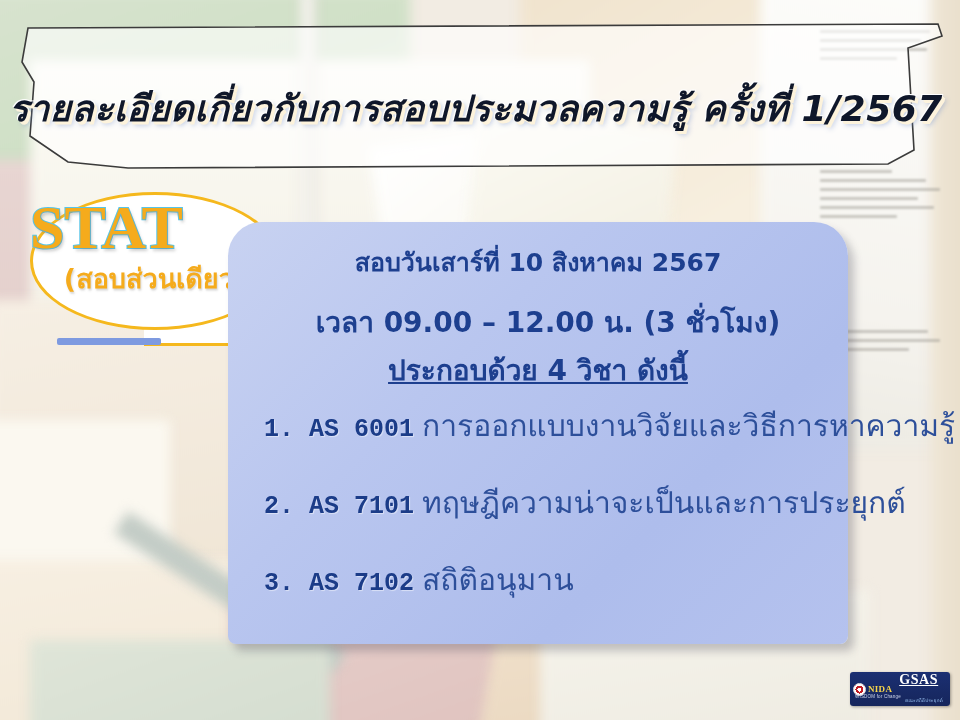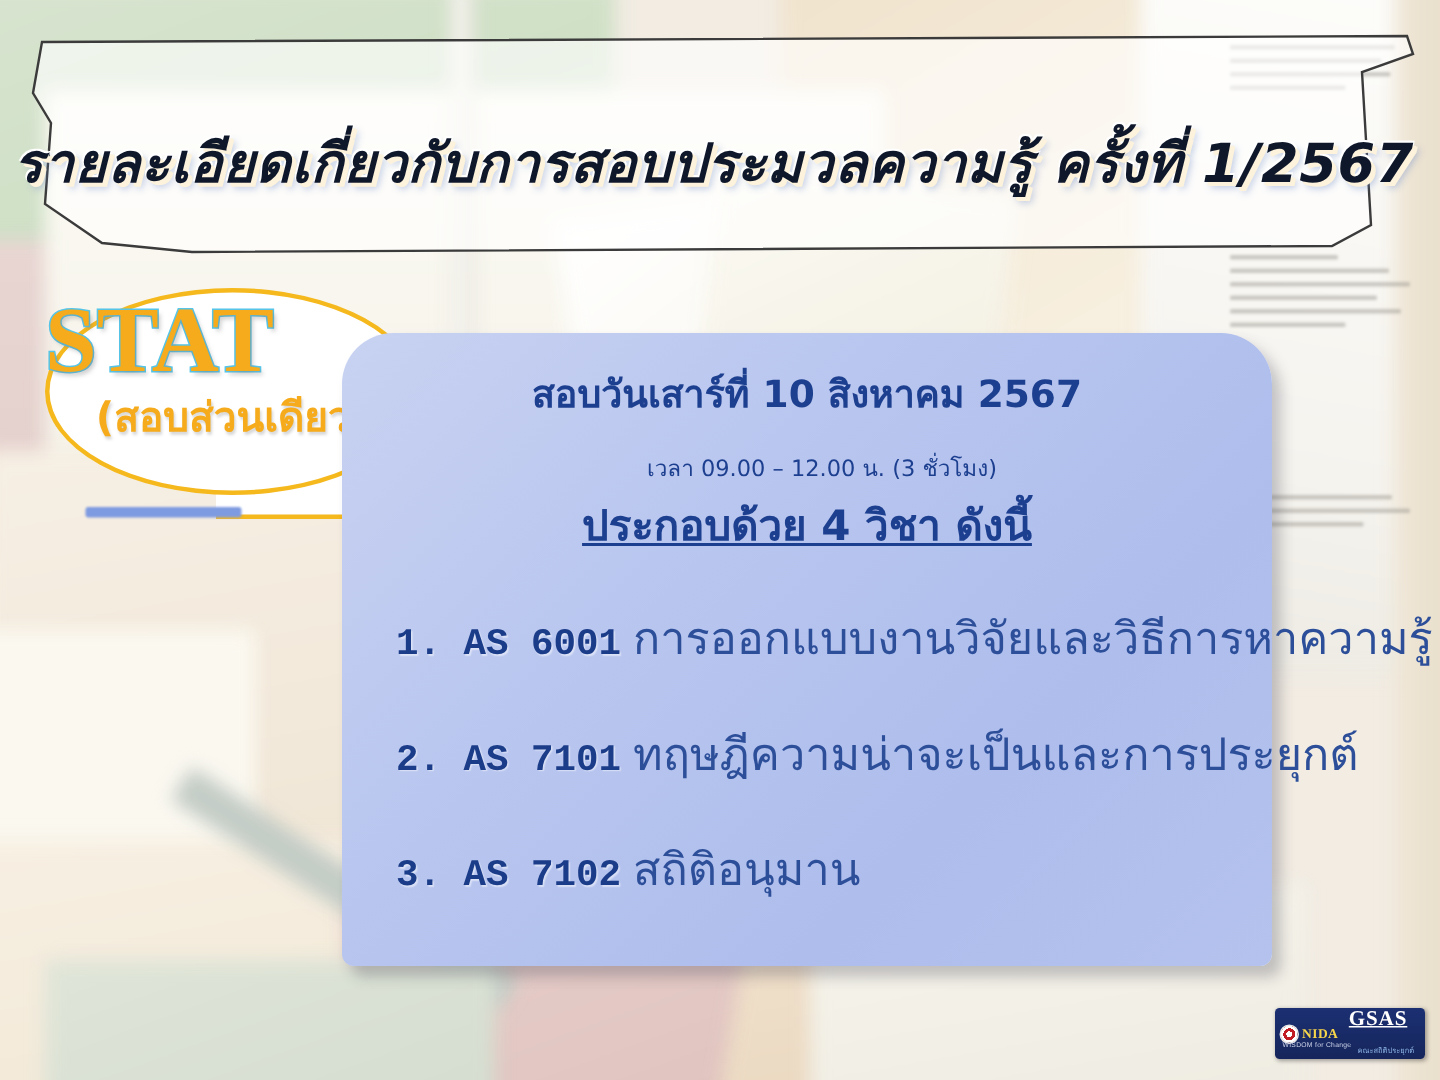--- a/index.html
+++ b/index.html
@@ -110,21 +110,21 @@
     border-radius:34px 34px 8px 8px;
     background:linear-gradient(135deg,#c8d2f1 0%,#b9c6ef 35%,#aebdec 70%,#b5c2ee 100%);
     box-shadow:6px 7px 9px rgba(60,60,80,.28);
   }
   .panel-head{
     position:absolute;left:0;top:20px;width:620px;text-align:center;
     font-family:"DejaVu Sans","Liberation Sans",sans-serif;
     color:#1d3f8f;
   }
   .head-line{font-size:25px;font-weight:bold;margin-bottom:18px;}
-  .head-line.l2{font-weight:normal;font-size:15px;margin-bottom:4px;padding-left:20px;}
+  .head-line.l2{font-weight:bold;font-size:28px;margin-bottom:4px;padding-left:20px;}
   .head-line.l3{font-weight:bold;font-size:28px;text-decoration:underline;}
 
   .course-list{position:absolute;left:36px;top:180px;width:570px;}
   .course-row{margin-bottom:30px;white-space:nowrap;}
   .course-code{
     font-family:Liberation Mono, monospace;
     font-weight:bold;font-size:25px;color:#1b3c88;
     text-shadow:1px 1px 1px rgba(255,255,255,.5);
   }
   .course-name{

